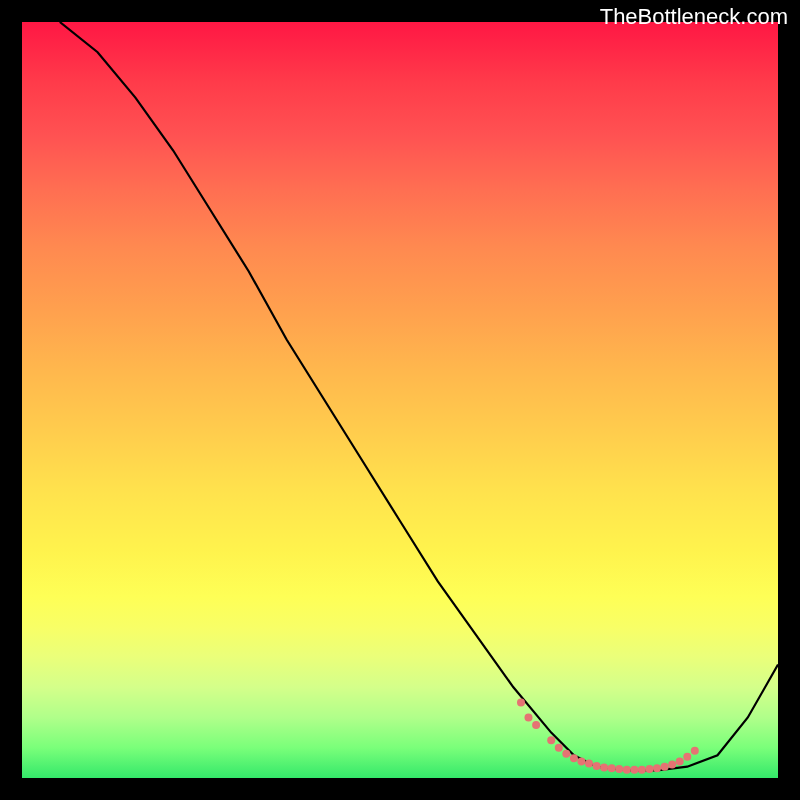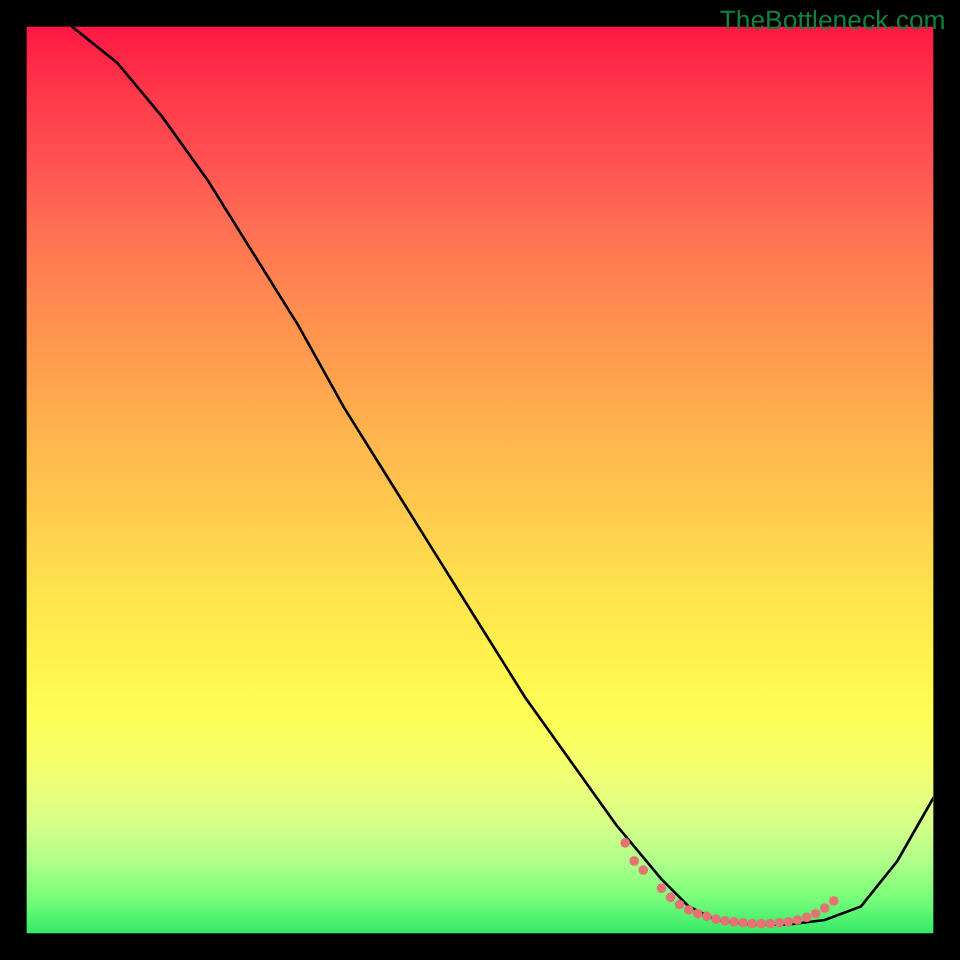--- a/index.html
+++ b/index.html
@@ -7,21 +7,21 @@
     width: 800px;
     height: 800px;
     background: #000;
     position: relative;
     font-family: Arial, sans-serif;
   }
   .watermark {
     position: absolute;
     top: 4px;
     right: 12px;
-    color: #15803d;
+    color: #ffffff;
     font-size: 22px;
     font-weight: 500;
     z-index: 10;
   }
   .plot-area {
     position: absolute;
     left: 22px;
     top: 22px;
     width: 756px;
     height: 756px;

